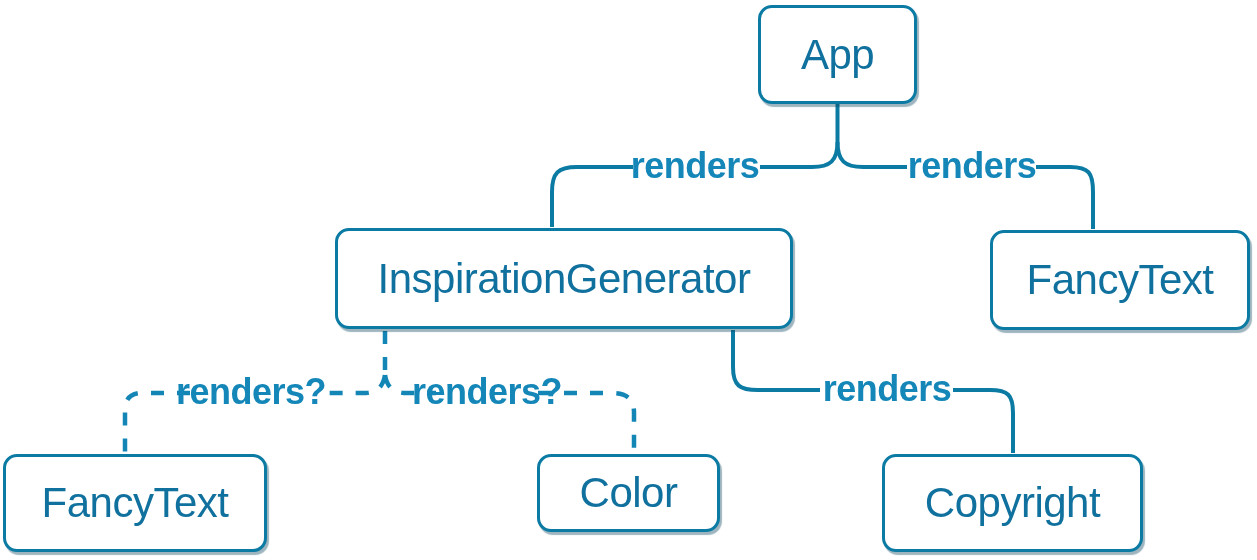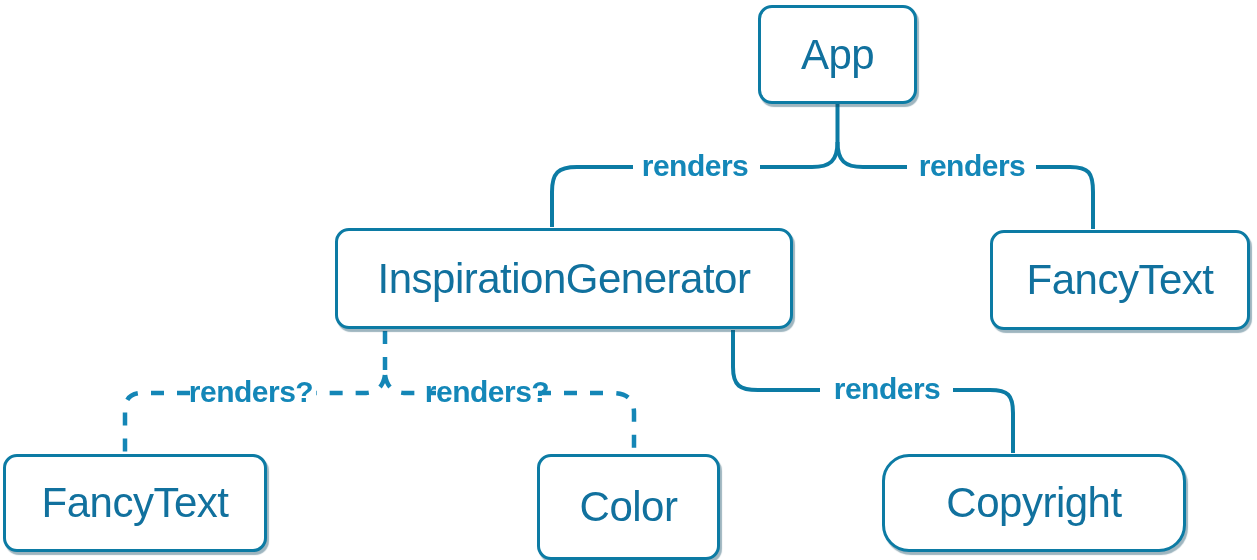--- a/index.html
+++ b/index.html
@@ -36,21 +36,21 @@
     color:var(--nodeText);
     font-size:42px;
     font-weight:500;
     letter-spacing:-0.5px;
     white-space:nowrap;
   }
   .edge-label{
     position:absolute;
     transform:translate(-50%,-50%);
     color:var(--labelColor);
-    font-size:30px;
+    font-size:36px;
     font-weight:700;
     letter-spacing:-0.5px;
     white-space:nowrap;
     background:transparent;
     line-height:1;
   }
 </style>
 </head>
 <body>
 
@@ -92,25 +92,25 @@
   </div>
 
   <div class="node" style="left:990px;top:230px;width:260px;height:100px;">
     <span>FancyText</span>
   </div>
 
   <div class="node" style="left:3px;top:454px;width:264px;height:98px;">
     <span>FancyText</span>
   </div>
 
-  <div class="node" style="left:537px;top:454px;width:183px;height:106px;">
+  <div class="node" style="left:537px;top:454px;width:183px;height:78px;">
     <span>Color</span>
   </div>
 
-  <div class="node" style="left:882px;top:454px;width:304px;height:98px;border-radius:27px;">
+  <div class="node" style="left:882px;top:454px;width:261px;height:98px;">
     <span>Copyright</span>
   </div>
 
   <div class="edge-label" style="left:695px;top:166px;">renders</div>
   <div class="edge-label" style="left:972px;top:166px;">renders</div>
   <div class="edge-label" style="left:251px;top:392px;">renders?</div>
   <div class="edge-label" style="left:487px;top:392px;">renders?</div>
   <div class="edge-label" style="left:887px;top:389px;">renders</div>
 
 </div>

